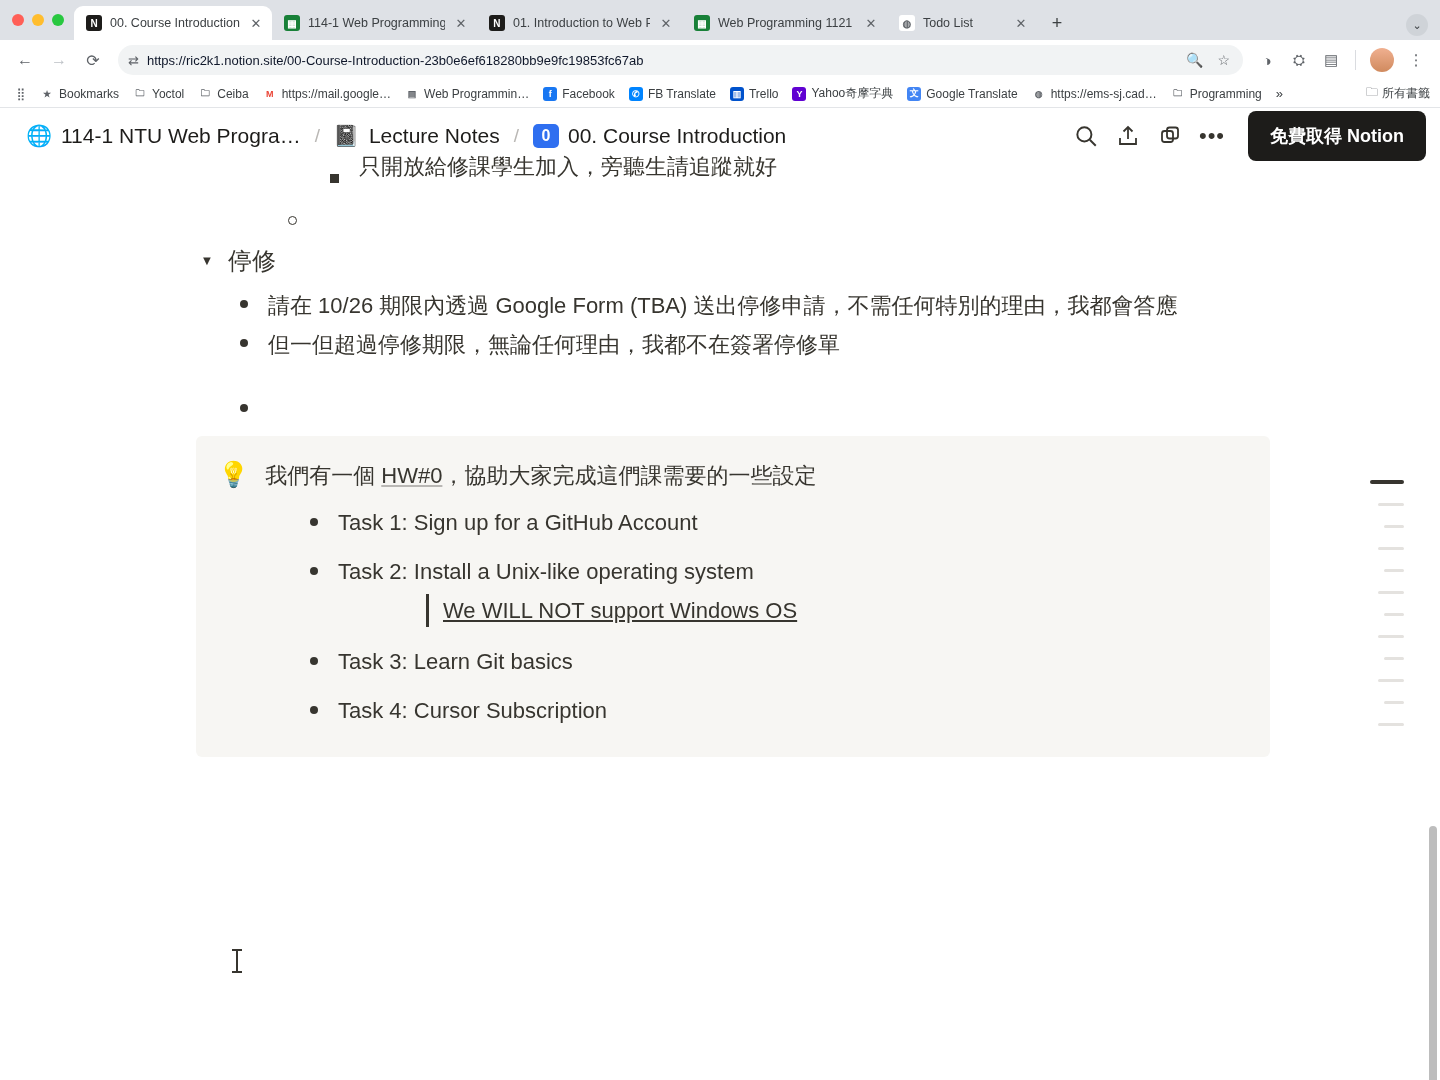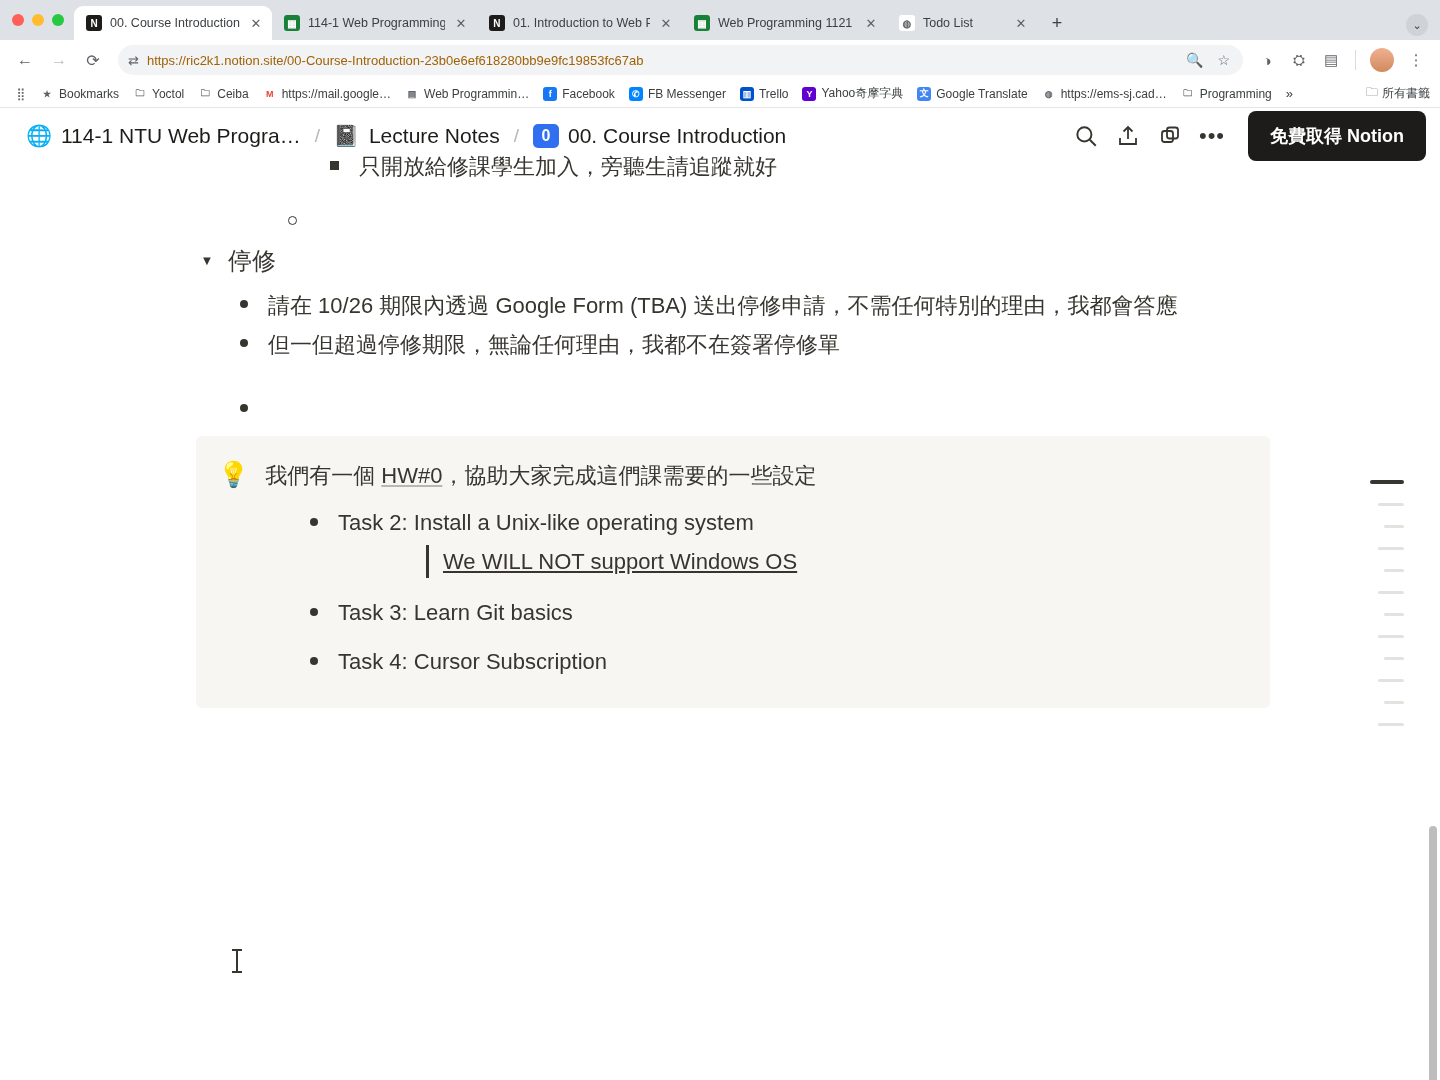--- a/index.html
+++ b/index.html
@@ -94,21 +94,21 @@
     border-radius: 16px;
     display: flex; align-items: center;
     padding: 0 10px;
     gap: 8px;
     margin: 0 6px;
     min-width: 0;
   }
   .omnibox .site-icon { font-size: 13px; color: #5f6368; }
   .omnibox .url {
     flex: 1 1 auto;
-    font-size: 13px; color: #a16207;
+    font-size: 13px; color: #0f172a;
     white-space: nowrap; overflow: hidden; text-overflow: ellipsis;
   }
   .omnibox .oi { font-size: 14px; color: #5f6368; padding: 0 3px; }
   .tb-icon {
     width: 28px; height: 28px;
     display: flex; align-items: center; justify-content: center;
     color: #5f6368; font-size: 15px;
   }
   .avatar-btn {
     width: 24px; height: 24px; border-radius: 50%;
@@ -196,21 +196,21 @@
   .crop-top { margin-top: -14px; }
 
   .row { display: flex; align-items: flex-start; }
   .bullet-col {
     flex: 0 0 auto;
     display: flex; justify-content: center;
     padding-top: 11px;
   }
   .txt { flex: 1 1 auto; }
 
-  .lvl-sq { padding-left: 330px; }
+  .lvl-sq { padding-left: 330px; align-items: flex-end; }
   .lvl-circ { padding-left: 288px; }
   .lvl-dot { padding-left: 240px; }
 
   .sq { width: 9px; height: 9px; background: #37352f; }
   .circ { width: 9px; height: 9px; border: 1.6px solid #37352f; border-radius: 50%; }
   .bdot { width: 8px; height: 8px; background: #37352f; border-radius: 50%; }
   .bullet-col .sq, .bullet-col .circ, .bullet-col .bdot { margin-right: 0; }
 
   .item { margin-bottom: 4px; }
   .item .txt { padding-left: 20px; max-width: 990px; }
@@ -367,21 +367,21 @@
     <div class="bm">
       <span class="bico" style="background:#fff;color:#5f6368">▤</span>
       <span class="btext">Web Programmin…</span>
     </div>
     <div class="bm">
       <span class="bico" style="background:#1877f2">f</span>
       <span class="btext">Facebook</span>
     </div>
     <div class="bm">
       <span class="bico" style="background:#0084ff">✆</span>
-      <span class="btext">FB Messenger</span>
+      <span class="btext">FB Translate</span>
     </div>
     <div class="bm">
       <span class="bico" style="background:#0052cc">▥</span>
       <span class="btext">Trello</span>
     </div>
     <div class="bm">
       <span class="bico" style="background:#6001d2">Y</span>
       <span class="btext">Yahoo奇摩字典</span>
     </div>
     <div class="bm">
@@ -487,20 +487,26 @@
 
     <div class="callout">
       <div class="callout-head">
         <div class="callout-emoji">💡</div>
         <div class="callout-text">
           <span>我們有一個 </span><span class="link-u">HW#0</span><span>，協助大家完成這們課需要的一些設定</span>
         </div>
       </div>
 
       <div class="callout-list">
+        <div class="cl-item">
+          <div class="bullet-col">
+              <span class="bdot"></span>
+            </div>
+          <div class="txt">Task 1: Sign up for a GitHub Account</div>
+        </div>
         <div class="cl-item" style="margin-bottom:10px;">
           <div class="bullet-col">
               <span class="bdot"></span>
             </div>
           <div class="txt">Task 2: Install a Unix-like operating system</div>
         </div>
         <div class="quote">We WILL NOT support Windows OS</div>
         <div class="cl-item">
           <div class="bullet-col">
               <span class="bdot"></span>

